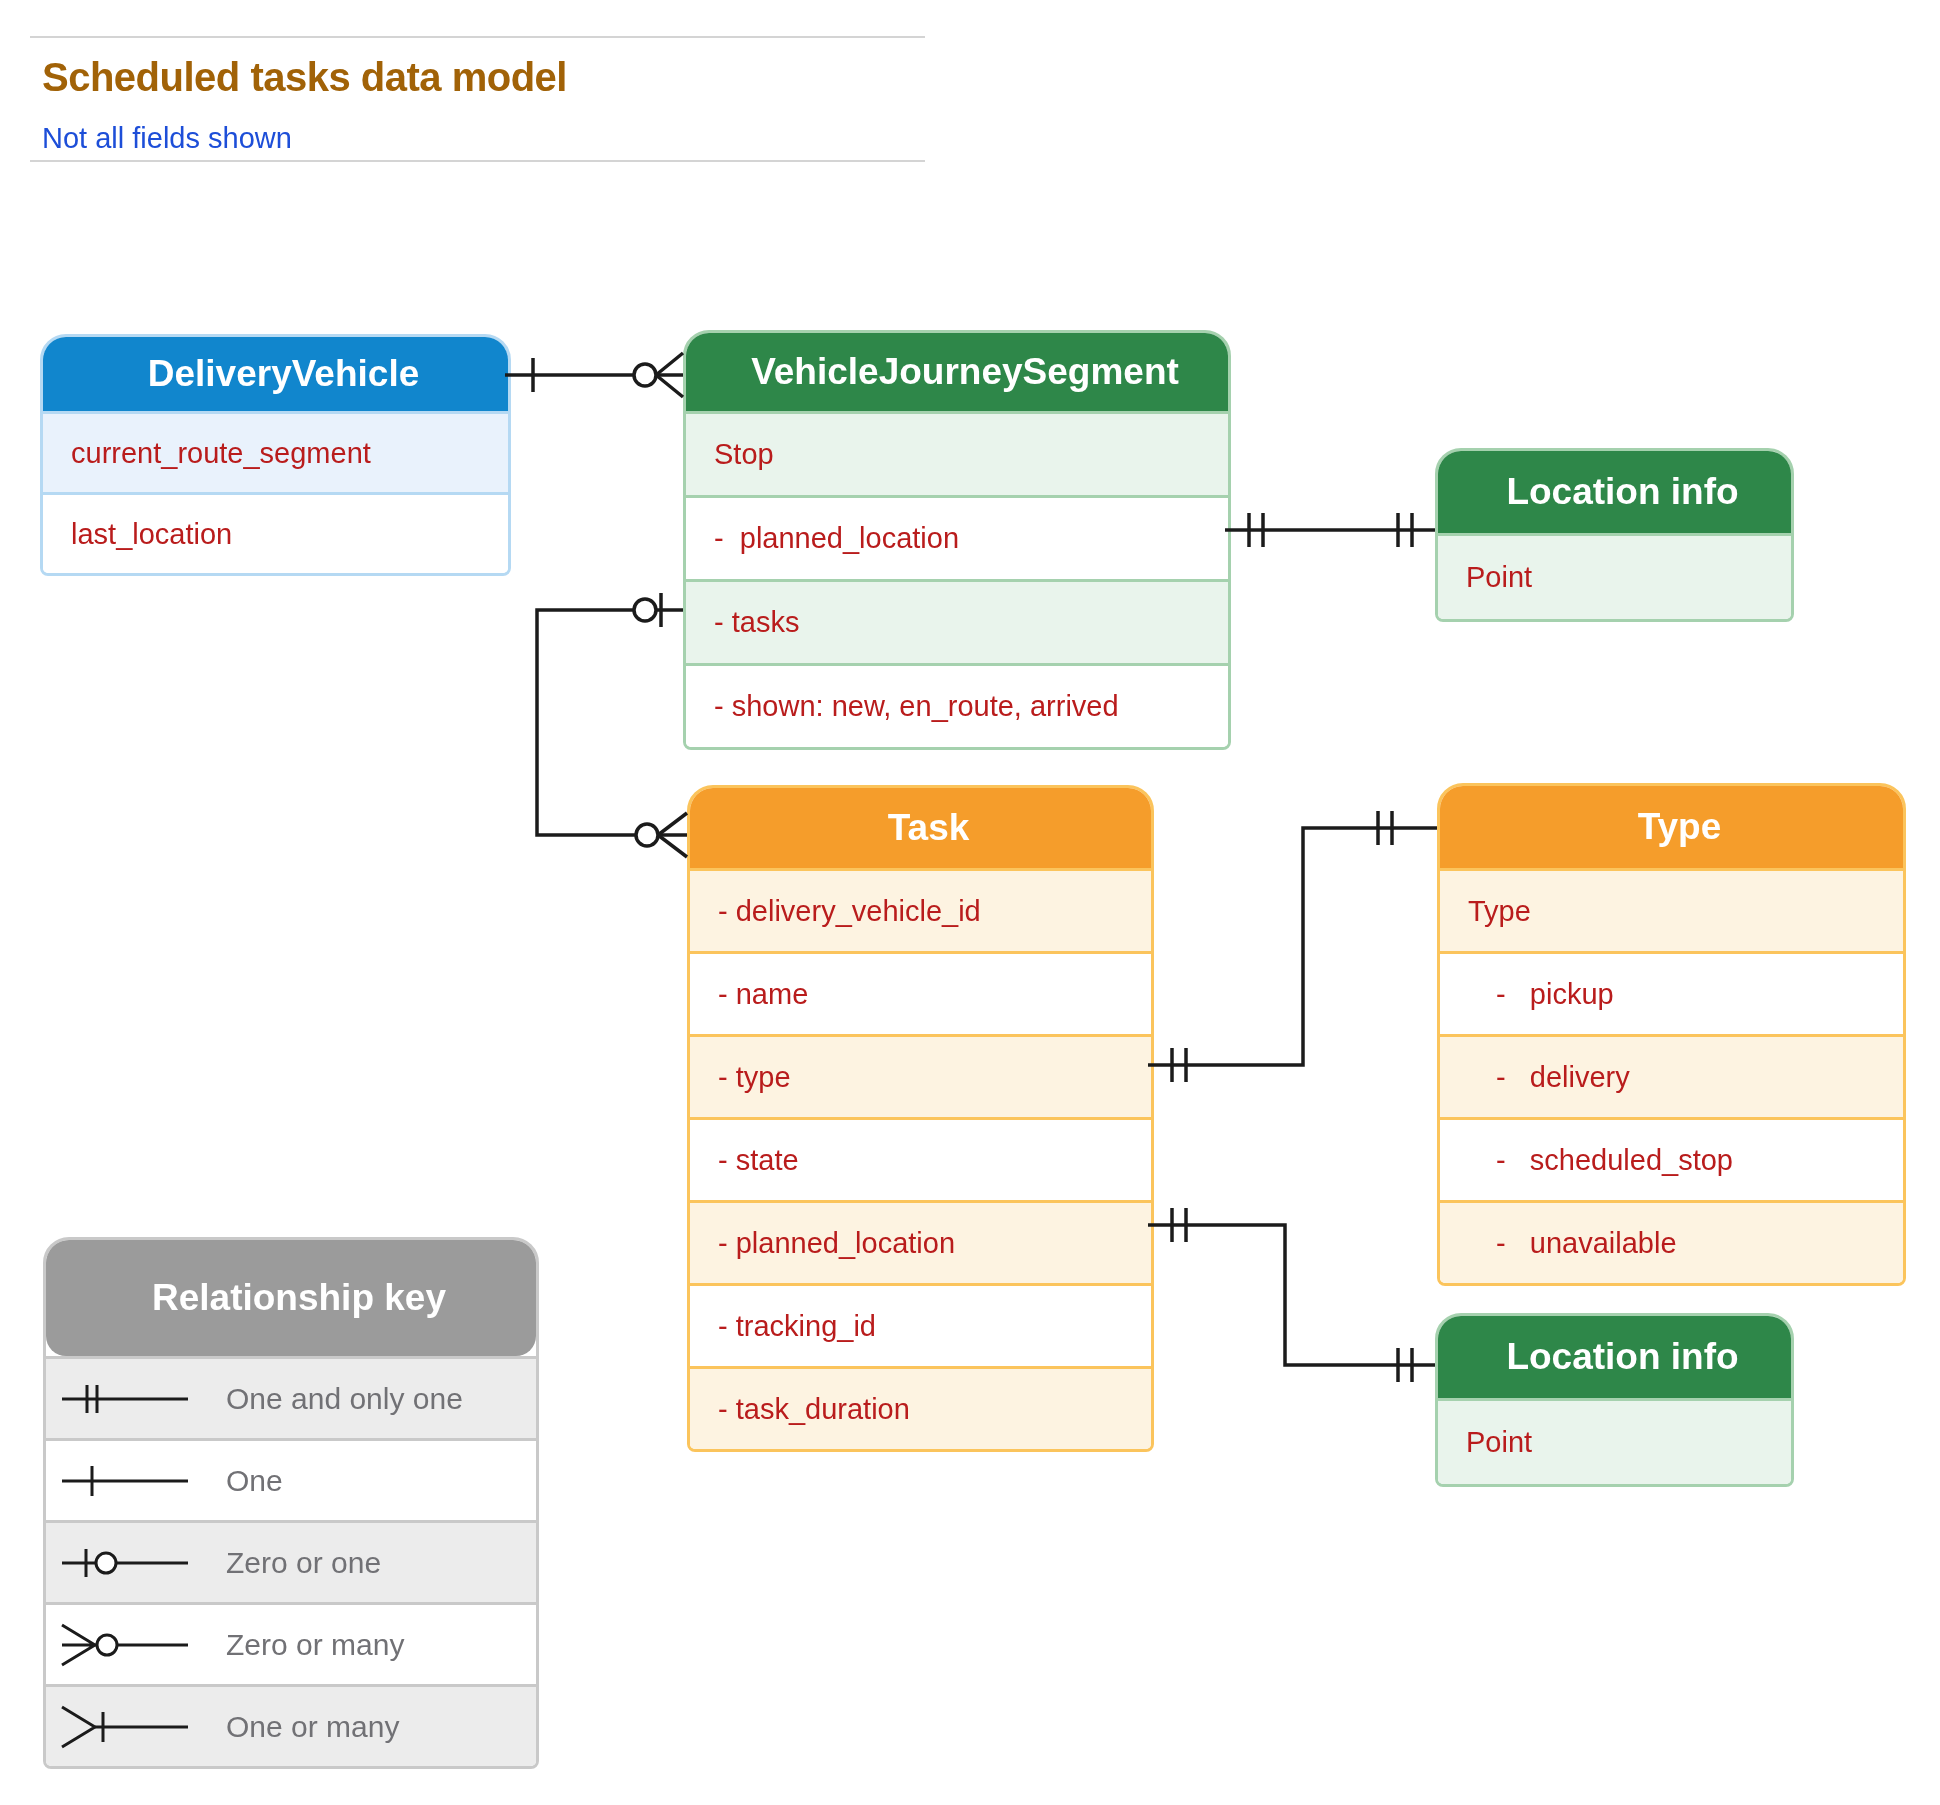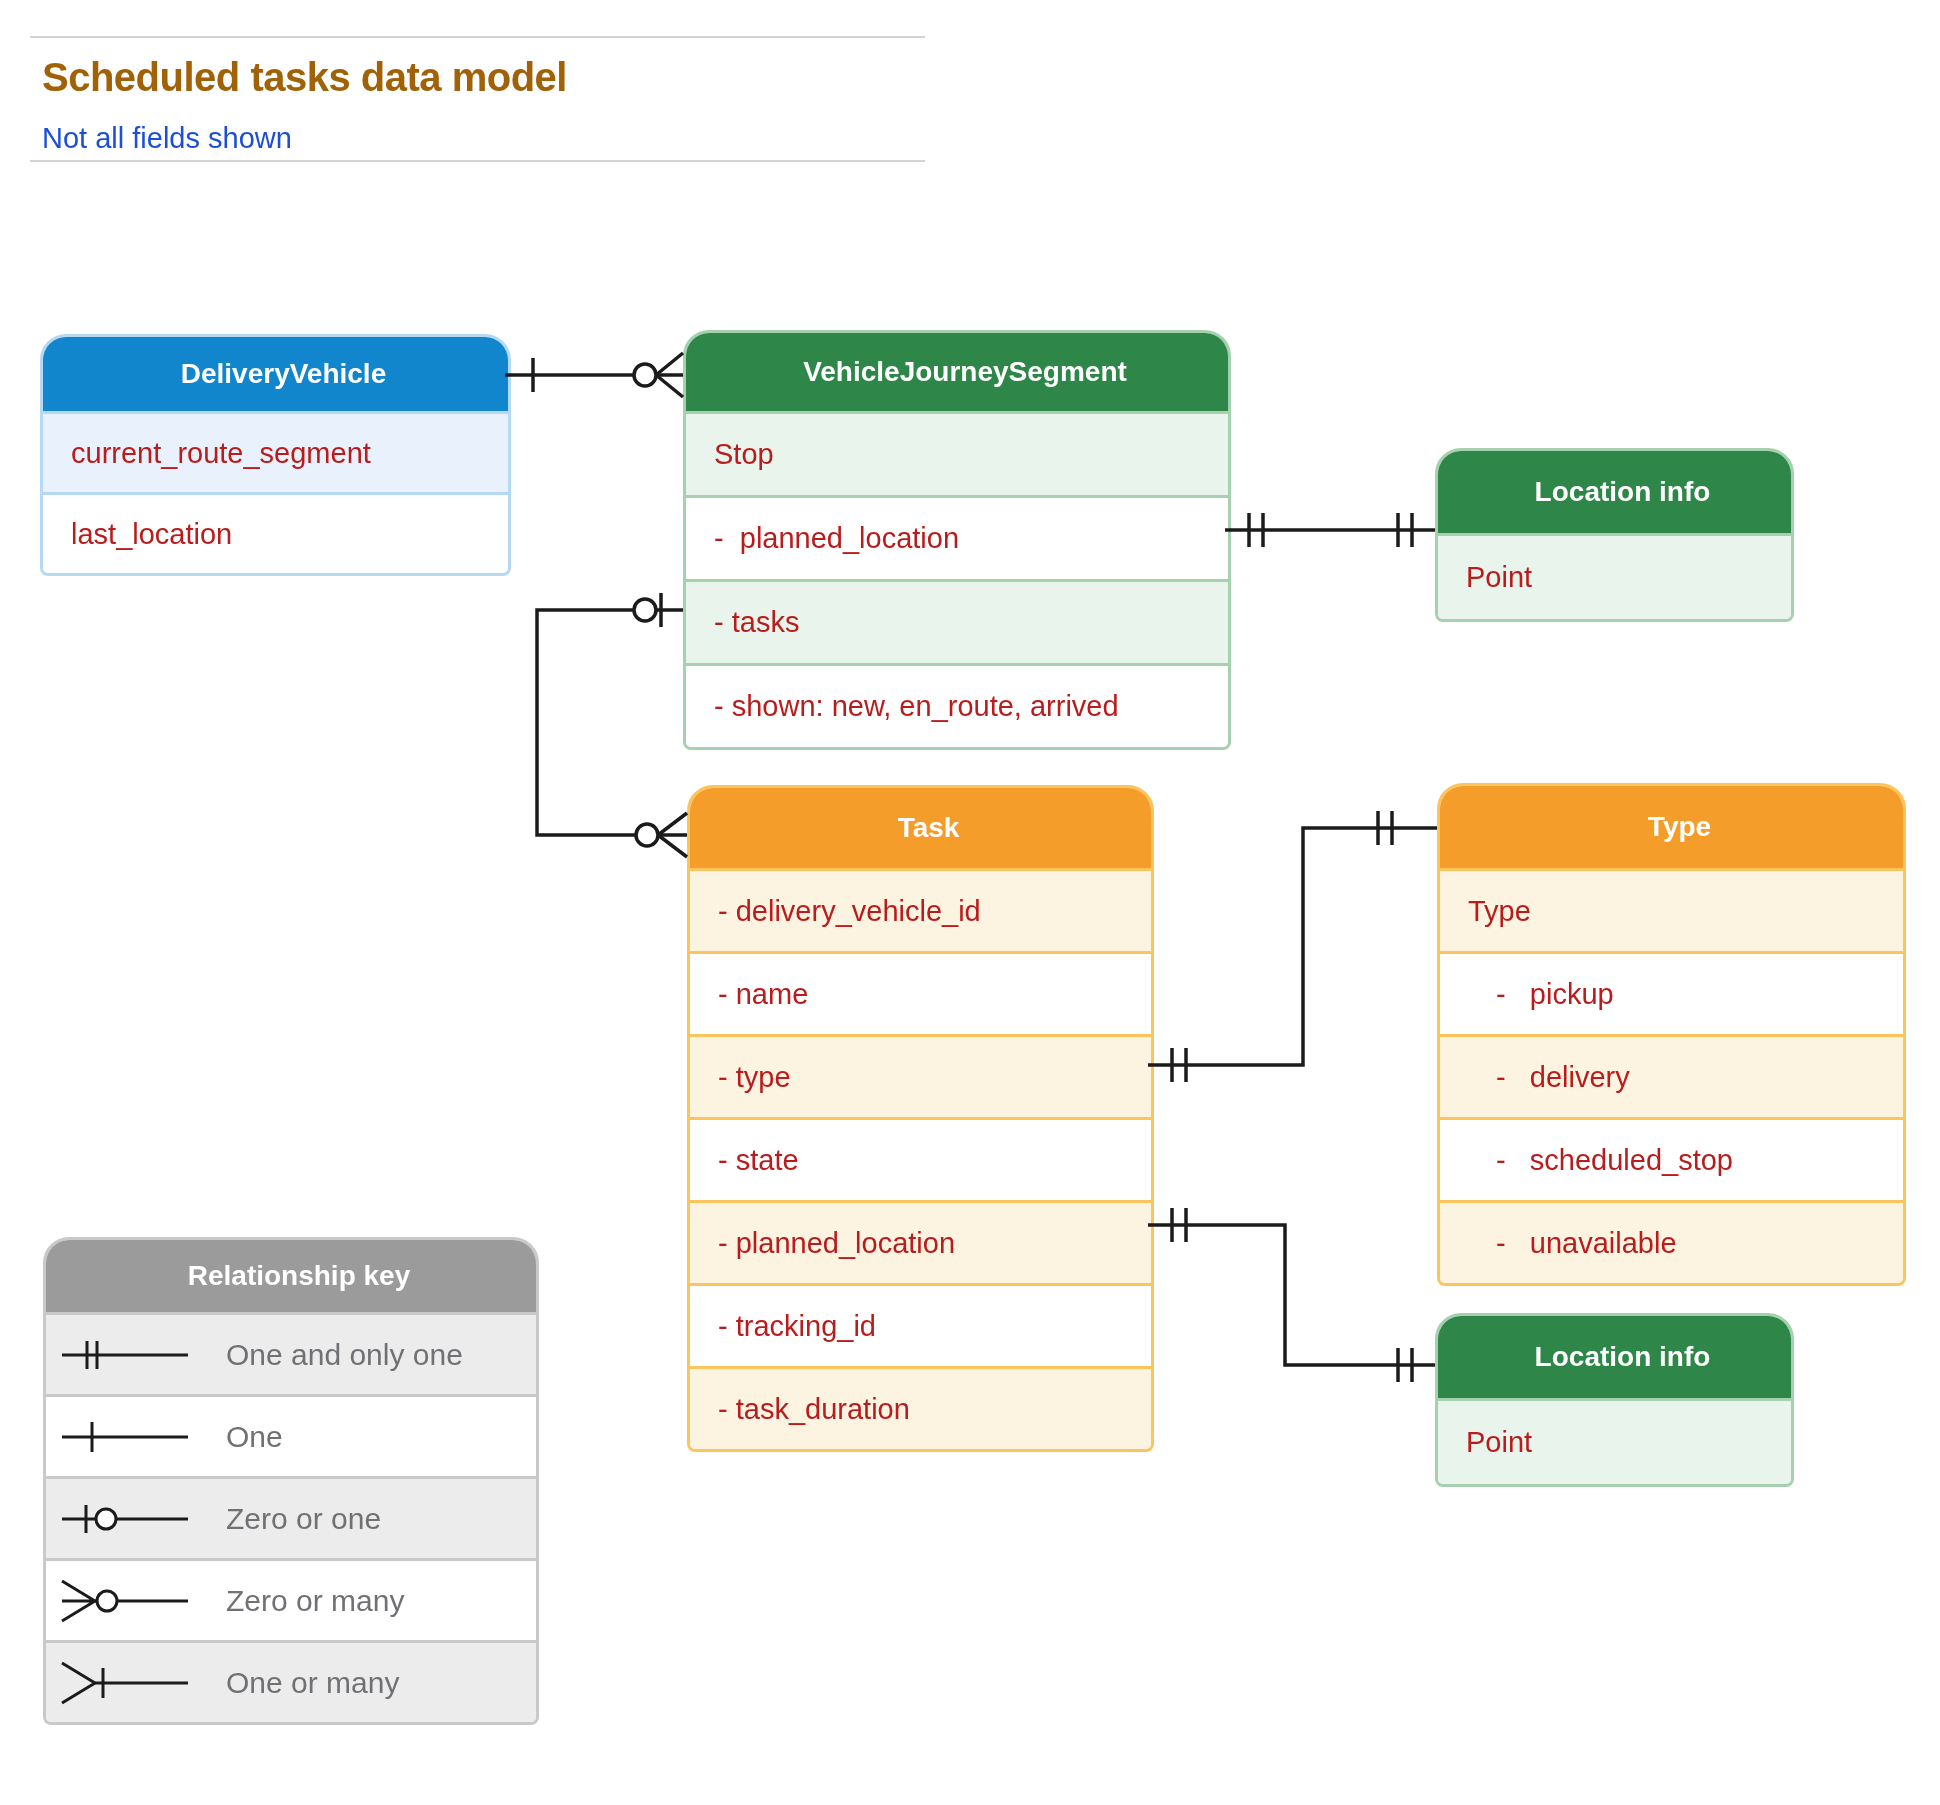--- a/index.html
+++ b/index.html
@@ -4,21 +4,21 @@
 <style>
   html,body{margin:0;padding:0;background:#fff;}
   body{width:1940px;height:1805px;position:relative;font-family:"Liberation Sans",sans-serif;overflow:hidden;}
 
   .hr{position:absolute;left:30px;width:895px;height:2px;background:#d4d4d4;}
   #hr1{top:36px;} #hr2{top:160px;}
   #title{position:absolute;left:42px;top:55px;font-size:40px;font-weight:bold;color:#a16207;letter-spacing:-0.5px;}
   #subtitle{position:absolute;left:42px;top:122px;font-size:29px;color:#1d4ed8;}
 
   .entity{position:absolute;border-radius:26px 26px 8px 8px;overflow:hidden;border:3px solid;background:#fff;z-index:1;}
-  .hdr{display:flex;align-items:center;justify-content:center;color:#fff;font-weight:bold;font-size:28px;padding-left:16px;}
+  .hdr{display:flex;align-items:center;justify-content:center;color:#fff;font-weight:bold;font-size:37px;padding-left:16px;}
   .row{display:flex;align-items:center;background:#fff;border-top:3px solid;padding-left:28px;}
   .ft{font-size:29px;color:#b91c1c;white-space:pre;}
   .row:first-of-type{border-top:none;}
   .row.indent{padding-left:56px;}
 
   .theme-blue{border-color:var(--blue-border);}
   .theme-blue .hdr{background:var(--blue);}
   .theme-blue .row{border-top-color:var(--blue-border);}
   .theme-blue .row.shaded{background:var(--blue-light);}
 
@@ -38,21 +38,21 @@
   .theme-gray .row.shaded{background:var(--gray-light);}
 
   #e-dv{left:40px;top:334px;width:465px;}     #e-dv .hdr{height:74px;}    #e-dv .row{height:78px;}
   #e-vjs{left:683px;top:330px;width:542px;}   #e-vjs .hdr{height:78px;}   #e-vjs .row{height:81px;}
   #e-li-top{left:1435px;top:448px;width:353px;} #e-li-top .hdr{height:82px;} #e-li-top .row{height:83px;}
   #e-task{left:687px;top:785px;width:461px;}  #e-task .hdr{height:80px;}  #e-task .row{height:80px;}
   #e-type{left:1437px;top:783px;width:463px;} #e-type .hdr{height:82px;}  #e-type .row{height:80px;}
   #e-li-bot{left:1435px;top:1313px;width:353px;} #e-li-bot .hdr{height:82px;} #e-li-bot .row{height:83px;}
 
   #legend{left:43px;top:1237px;width:490px;}
-  #legend .hdr{height:72px;}
+  #legend .hdr{height:116px;border-radius:20px;}
   #legend .row{height:79px;padding-left:14px;}
   #legend .sym{flex:0 0 150px;}
   #legend .ft{margin-left:16px;color:#717175;font-size:30px;}
   #legend svg path, #legend svg circle{stroke:#1b1b1b;stroke-width:3;fill:none;}
   #legend svg circle{fill:#fff;}
 
   #wires{position:absolute;left:0;top:0;z-index:2;pointer-events:none;}
   #wires path{fill:none;stroke:#1b1b1b;stroke-width:3.5;}
   #wires circle{fill:#fff;stroke:#1b1b1b;stroke-width:3.5;}
 </style>

